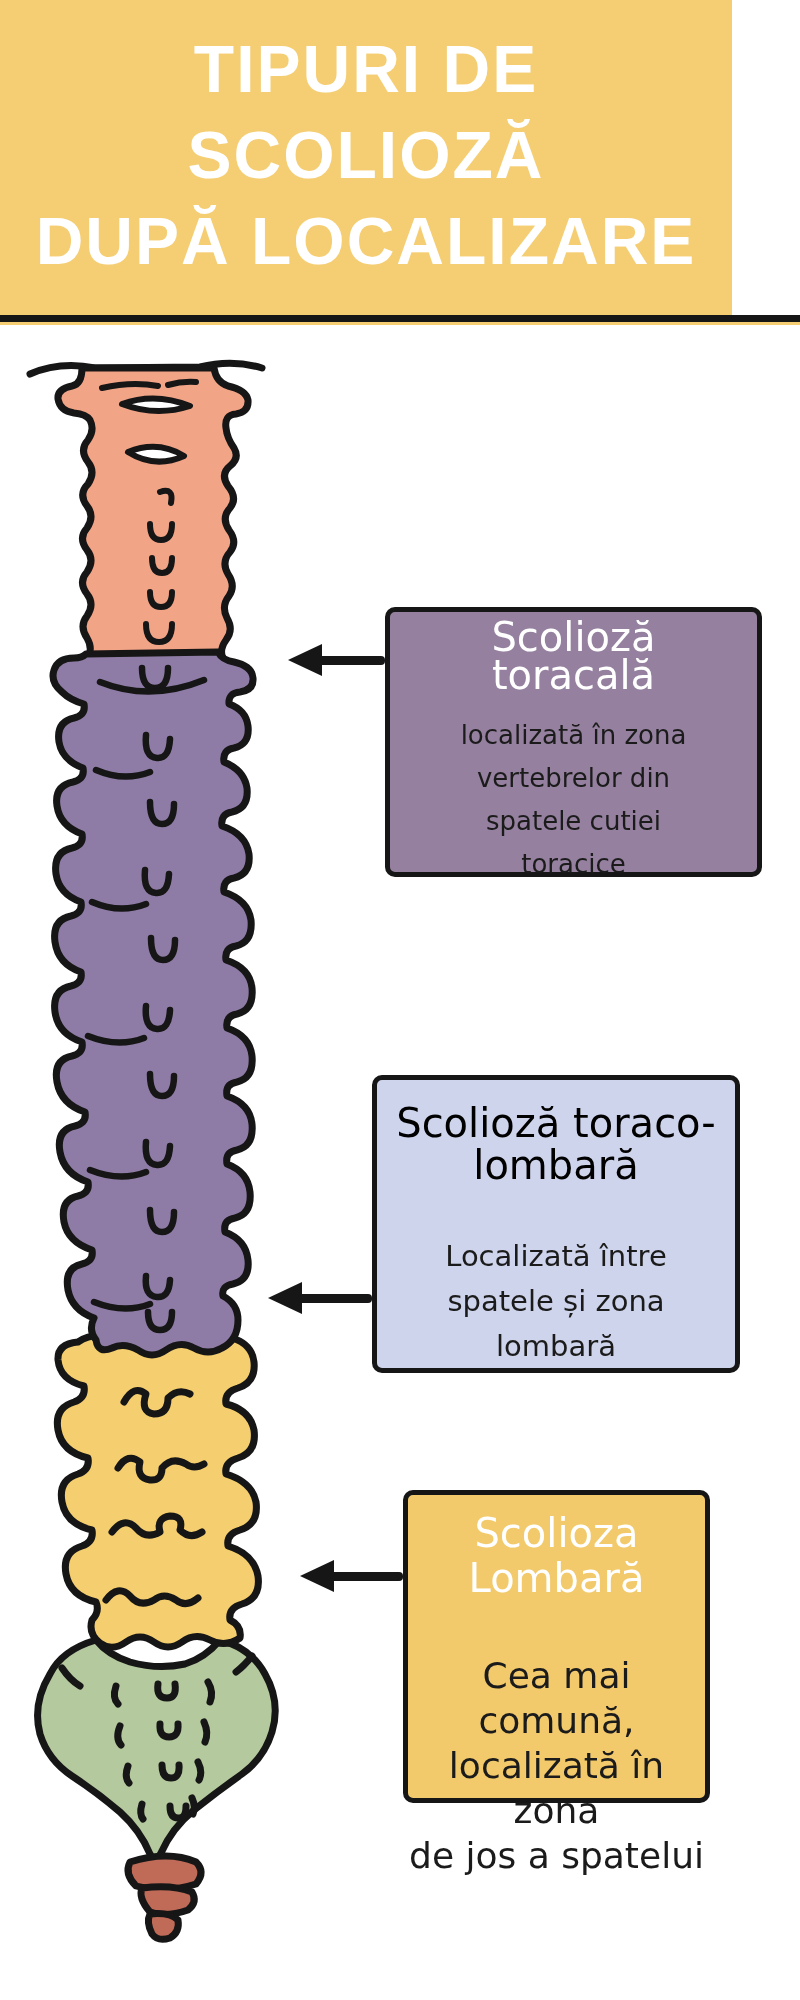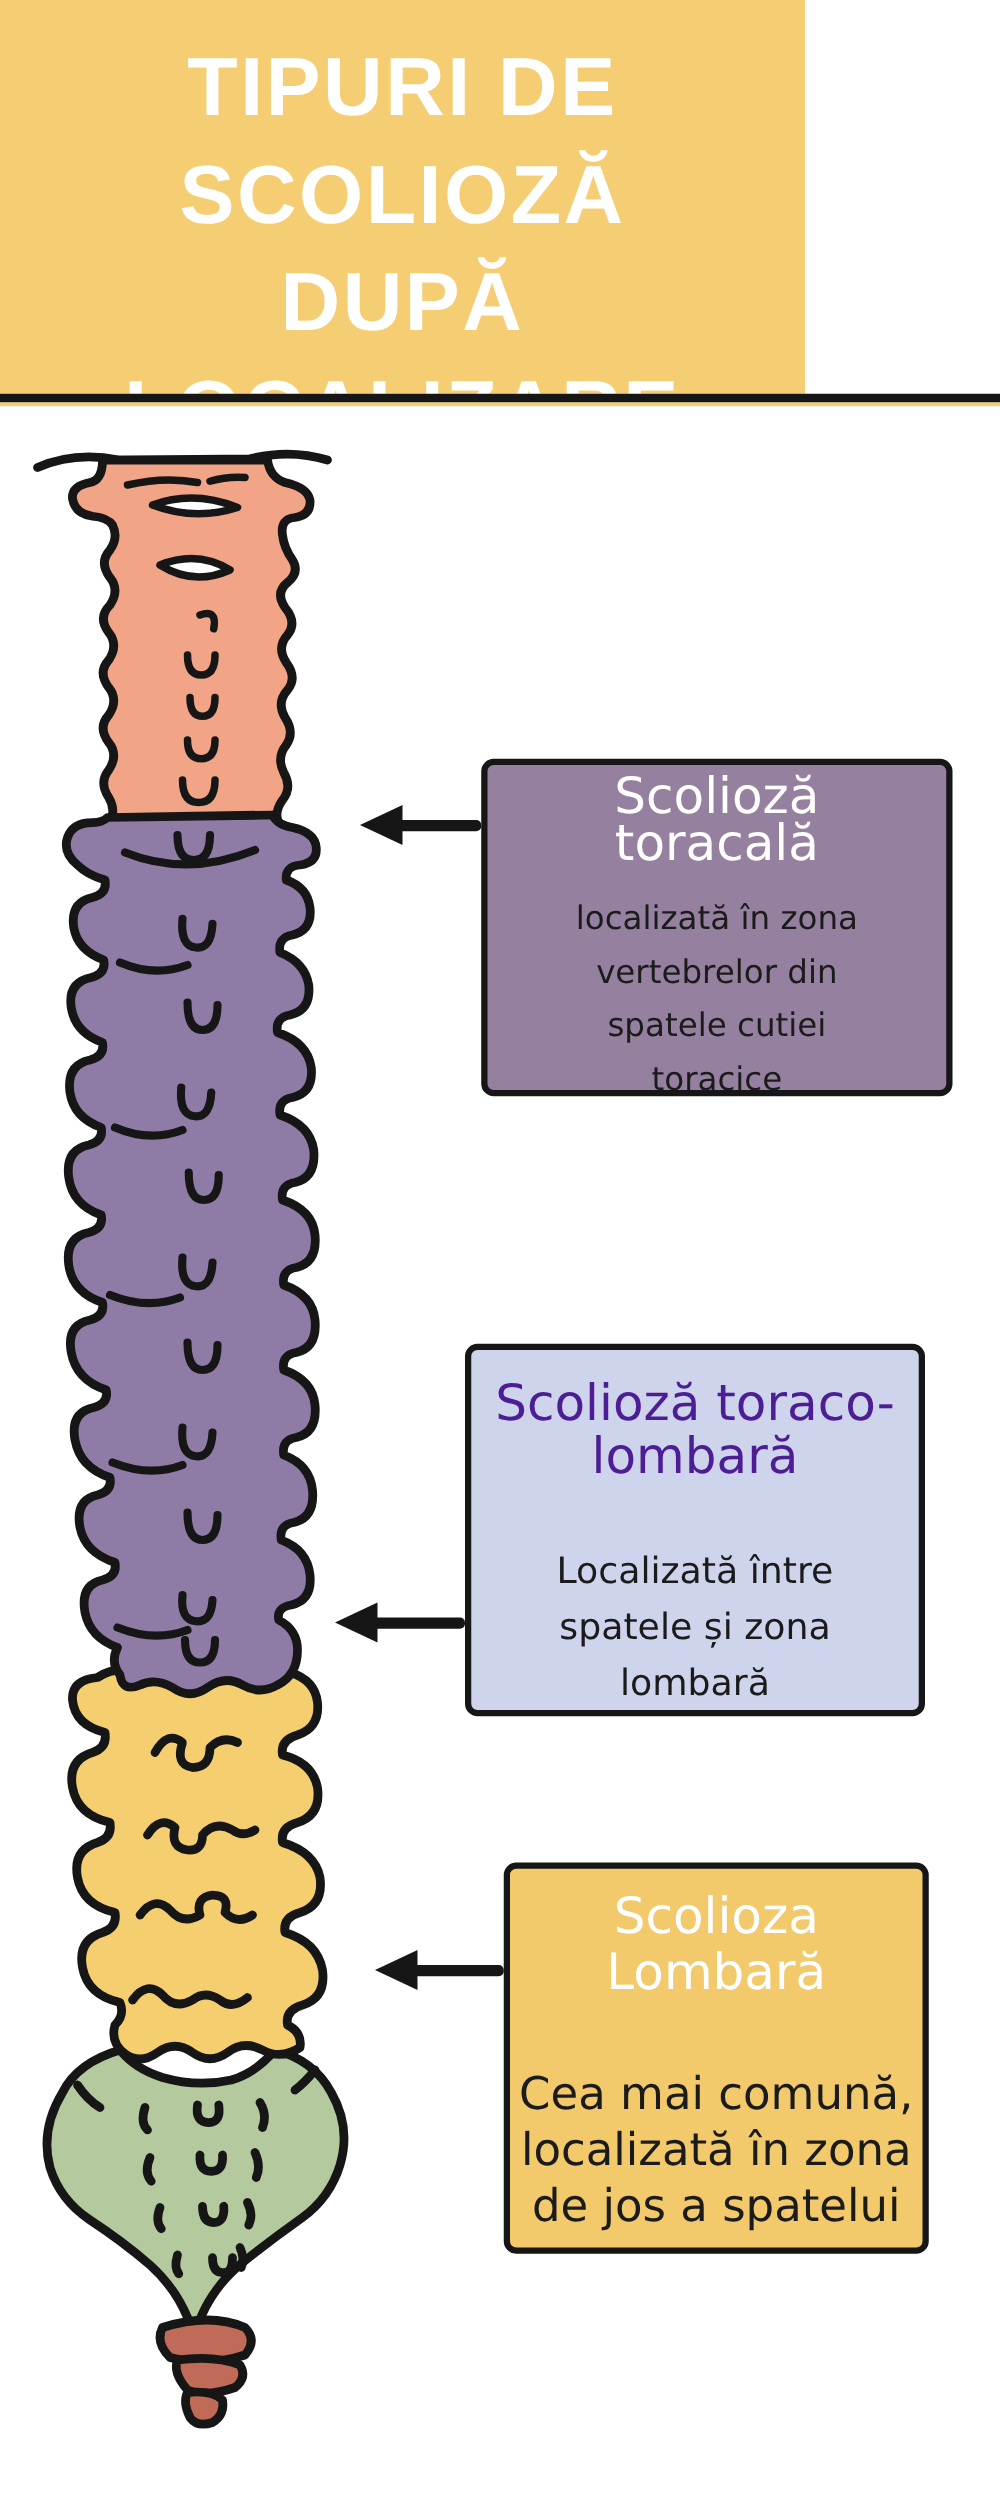--- a/index.html
+++ b/index.html
@@ -1,35 +1,35 @@
 <!DOCTYPE html>
 <html><head>
 <meta charset="utf-8">
 <style>
   html,body{margin:0;padding:0;background:#fff;}
   #canvas{position:relative;width:800px;height:2000px;margin:0 auto;background:#ffffff;
           font-family:"DejaVu Sans",sans-serif;overflow:hidden;}
   .abs{position:absolute;}
   
-  #header{left:0;top:0;width:644px;height:315px;display:flex;align-items:flex-start;justify-content:center;}
+  #header{left:0;top:0;width:732px;height:315px;display:flex;align-items:flex-start;justify-content:center;}
   #page-title{margin:0;padding-top:26px;width:100%;text-align:center;
       font-family:"Liberation Sans",sans-serif;font-weight:bold;font-size:66px;line-height:86px;
       letter-spacing:2px;white-space:pre-line;}
   #divider-black{left:0;top:315px;width:800px;height:7px;}
   #divider-sliver{left:0;top:322px;width:800px;height:3px;}
   
   .callout{box-sizing:border-box;border:5px solid #161616;border-radius:10px;text-align:center;}
   .callout h2{margin:0;font-size:40px;font-weight:normal;line-height:1.05;white-space:pre-line;}
   .callout p{margin:0;white-space:pre-line;}
   #callout-1{left:385px;top:607px;width:377px;height:270px;padding-top:6px;}
   #callout-1 h2{line-height:38px;}
   #callout-1 p{margin-top:20px;font-size:26px;line-height:43px;}
   #callout-2{left:372px;top:1075px;width:368px;height:298px;padding-top:22px;}
   #callout-2 p{margin-top:48px;font-size:29px;line-height:45px;}
-  #callout-3{left:403px;top:1490px;width:340px;height:313px;padding-top:16px;}
+  #callout-3{left:403px;top:1490px;width:307px;height:313px;padding-top:16px;}
   #callout-3 h2{line-height:45px;}
   #callout-3 p{margin-top:52px;font-size:36px;line-height:45px;}
   
   .arrow-bar{height:9px;background:#161616;border-radius:4px;}
   .arrow-head{width:0;height:0;border-top:16px solid transparent;border-bottom:16px solid transparent;
               border-right:34px solid #161616;}
   #spine-svg{left:0;top:0;}
 </style>
 </head>
 <body>
@@ -184,21 +184,21 @@
   <div id="callout-1" class="abs callout" style="background: rgb(149, 129, 159);">
     <h2 style="color: rgb(255, 255, 255);">Scolioză
 toracală</h2>
     <p style="color: rgb(27, 27, 27);">localizată în zona
 vertebrelor din
 spatele cutiei
 toracice</p>
   </div>
 
   <div id="callout-2" class="abs callout" style="background: rgb(206, 212, 235);">
-    <h2 style="color: #4c1d95;">Scolioză toraco-
+    <h2 style="color: #000000;">Scolioză toraco-
 lombară</h2>
     <p style="color: rgb(27, 27, 27);">Localizată între
 spatele și zona
 lombară</p>
   </div>
 
   <div id="callout-3" class="abs callout" style="background: rgb(242, 202, 107);">
     <h2 style="color: rgb(255, 255, 255);">Scolioza
 Lombară</h2>
     <p style="color: rgb(27, 27, 27);">Cea mai comună,

